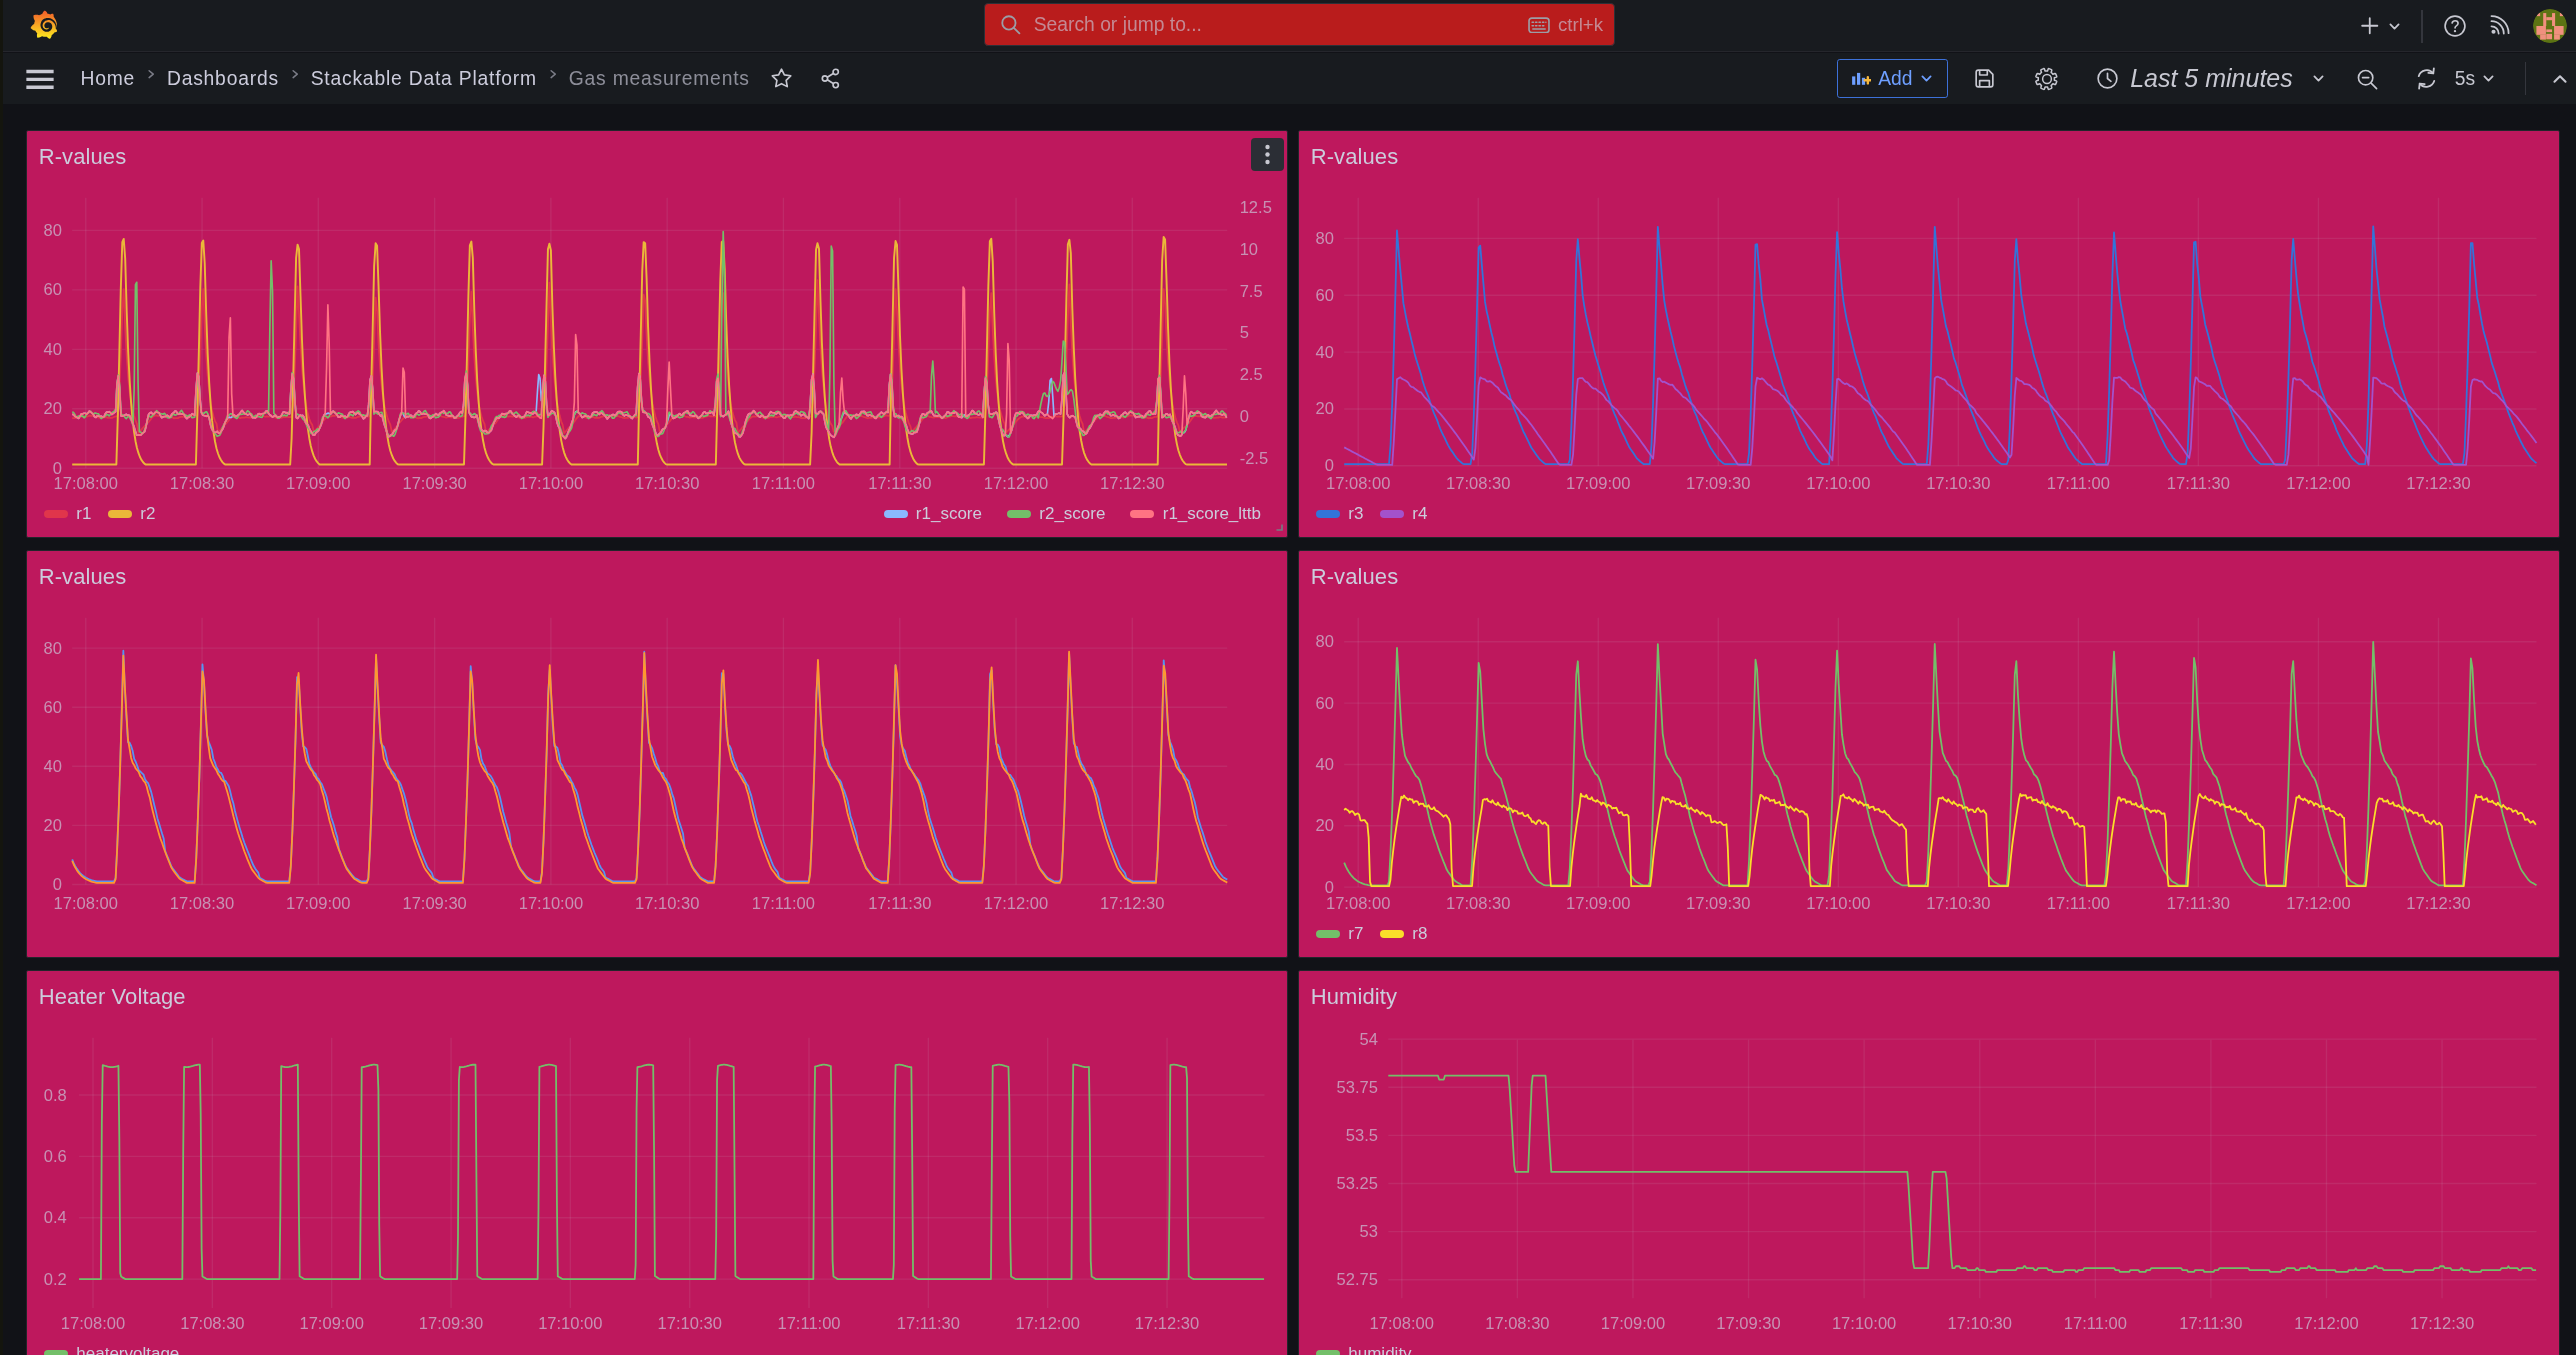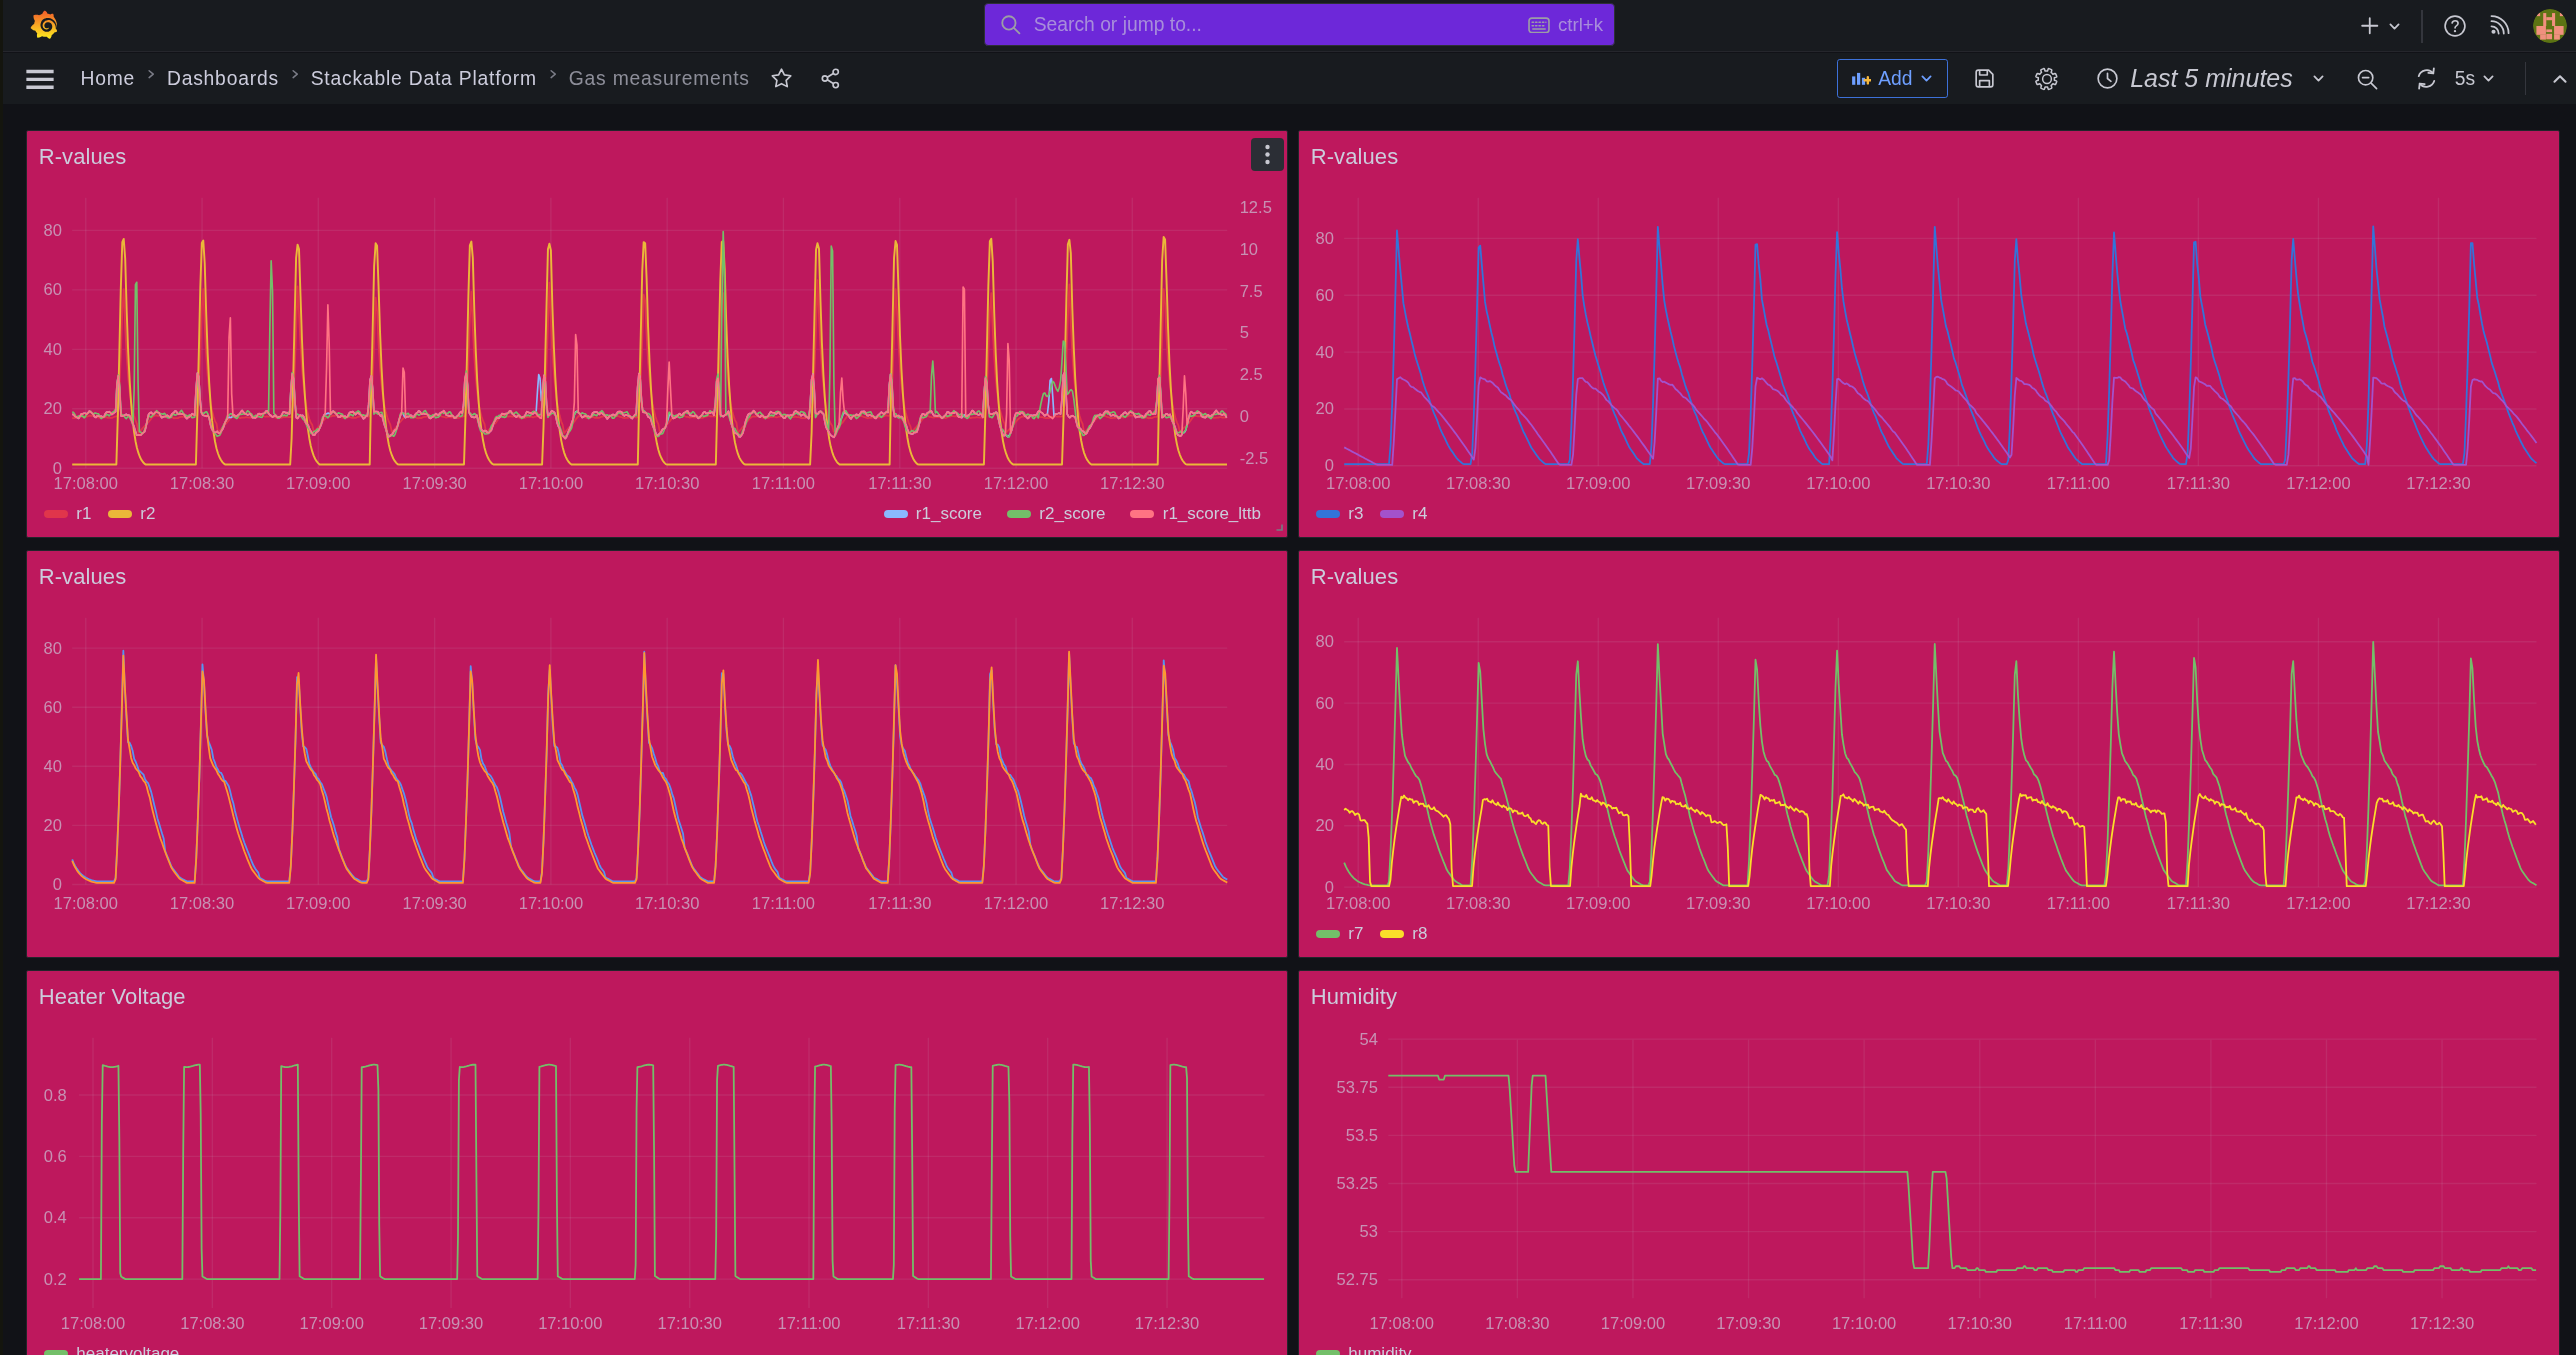--- a/index.html
+++ b/index.html
@@ -1,20 +1,20 @@
 <!DOCTYPE html>
 <html style="font-size:11px"><head><meta charset="utf-8"><title>Gas measurements - Grafana</title>
 <style>
 * { margin:0; padding:0; box-sizing:border-box; }
 html,body { width:2576px; height:1356px; overflow:hidden; background:#111217;
   font-family:"Liberation Sans", sans-serif; }
 .topbar { position:absolute; left:0; top:0; width:2576px; height:52px; background:#181B1F;
   border-bottom:1.4px solid #25262C; display:flex; align-items:center; }
 .logo { position:absolute; left:28px; top:9.7px; }
-.searchbox { position:absolute; left:984px; top:3.4px; width:631px; height:43px; background:#6d28d9;
+.searchbox { position:absolute; left:984px; top:3.4px; width:631px; height:43px; background:#b91c1c;
   border:1px solid #2E3037; border-radius:4.1px; display:flex; align-items:center; }
 .sgl { margin-left:12.4px; display:flex; }
 .sph { margin-left:8.3px; font-size:19.3px; color:rgba(204,204,220,0.62); }
 .skbd { margin-left:auto; margin-right:11px; display:flex; align-items:center; gap:8.3px; }
 .ctrlk { font-size:18.6px; color:rgba(204,204,220,0.62); }
 .tb-right { position:absolute; right:16.6px; top:0; height:52px; display:flex; align-items:center; }
 .tbicon { display:flex; align-items:center; }
 .tbchev { display:flex; align-items:center; margin-left:5.5px; }
 .vdiv { width:1.4px; height:33px; background:#34363D; margin:0 19.3px; display:inline-block; }
 .avatar { margin-left:21px; margin-right:-7.6px; display:flex; border-radius:50%; overflow:hidden; width:34px; height:34px; }

